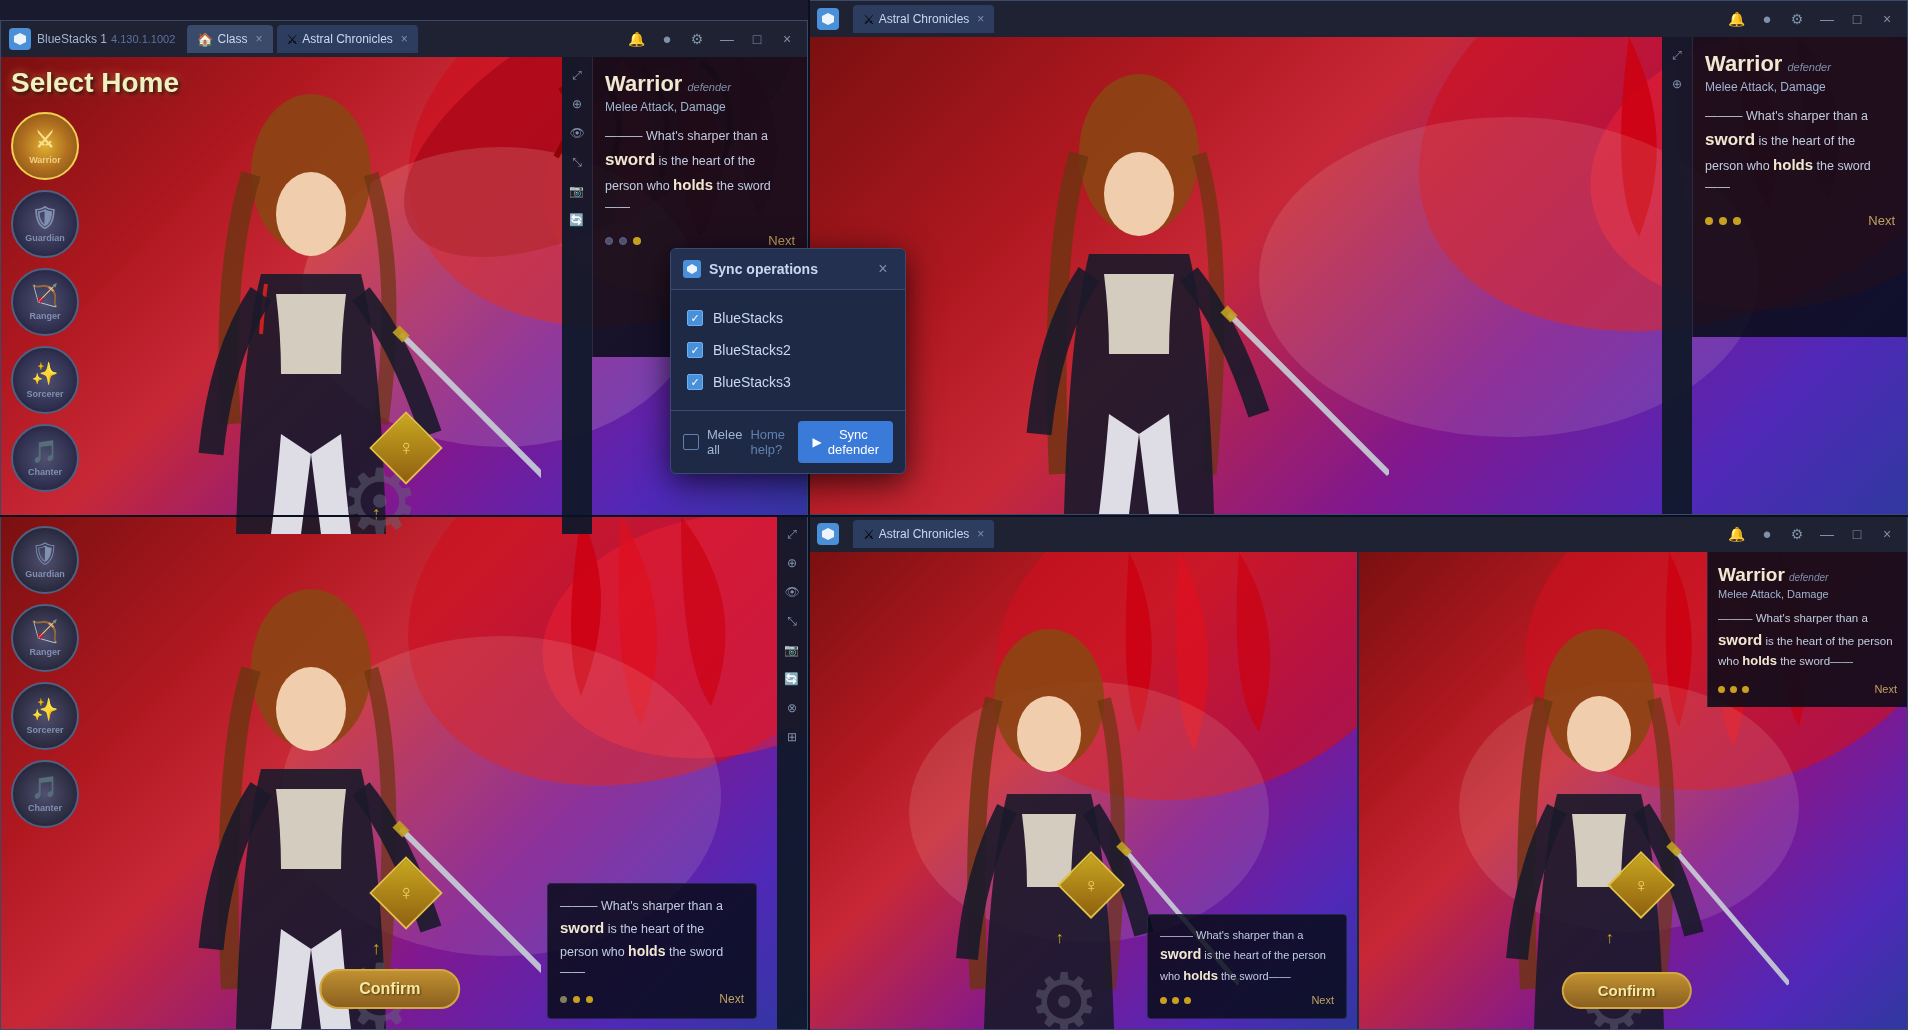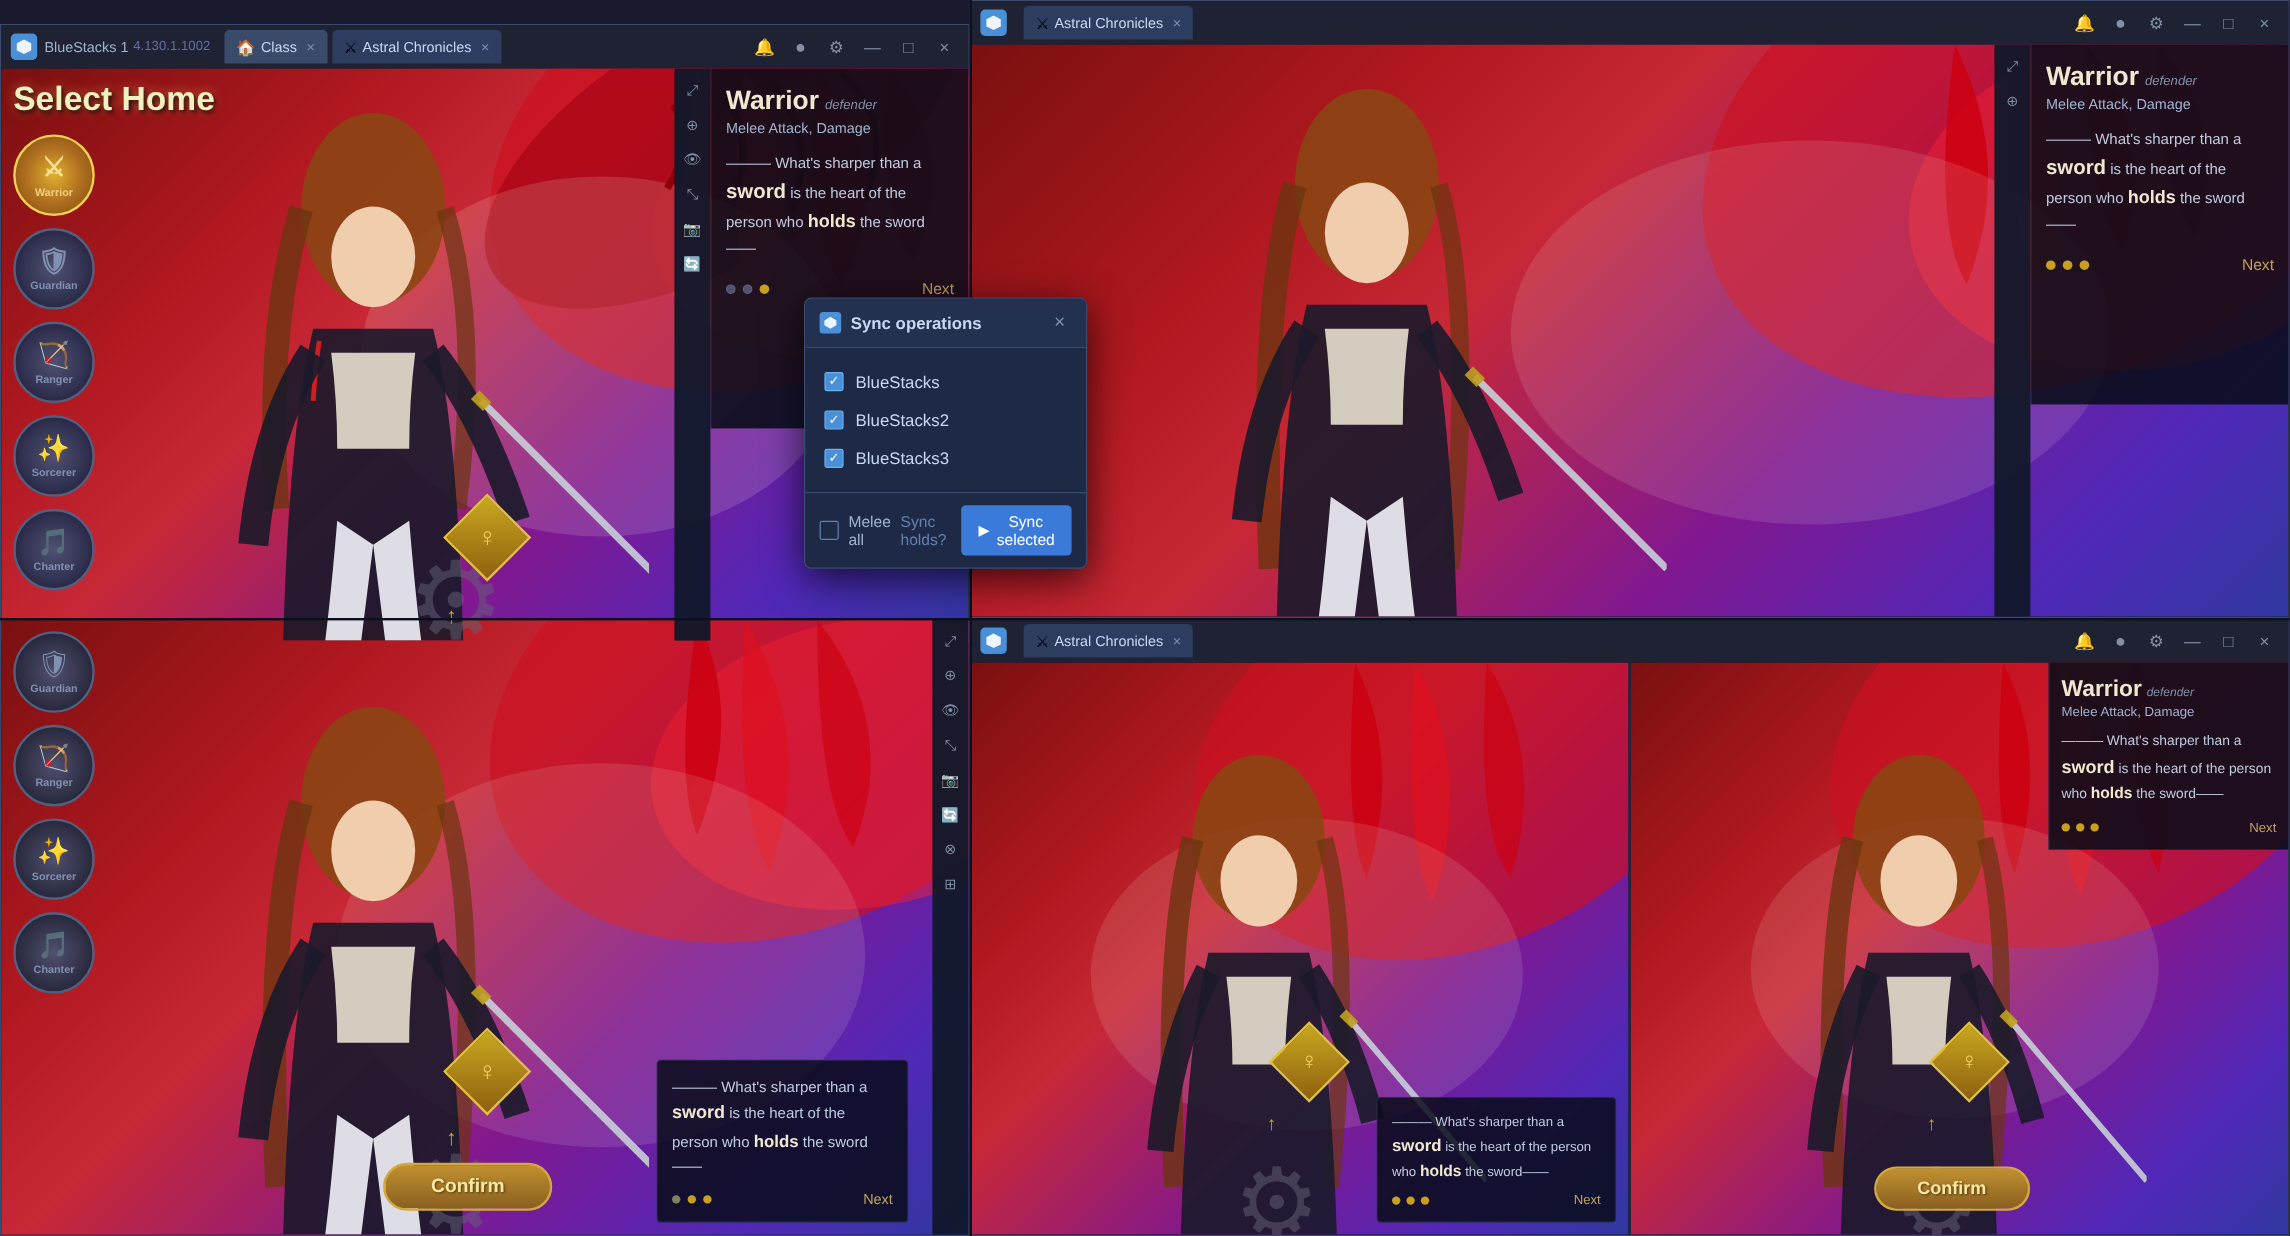--- a/index.html
+++ b/index.html
@@ -840,20 +840,20 @@
     </div>
   </div>
 
   <div class="sync-dialog-footer">
 
     <div class="sync-select-all">
       <div class="sync-checkbox-empty"></div>
       <span class="sync-select-all-label">Melee all</span>
     </div>
 
-    <span class="sync-help">Sync holds?</span>
+    <span class="sync-help">Home help?</span>
 
     <button class="sync-btn">
       <span class="sync-btn-icon">▶</span>
-      <span>Sync selected</span>
+      <span>Sync defender</span>
     </button>
   </div>
 </div>
 
 </body></html>

